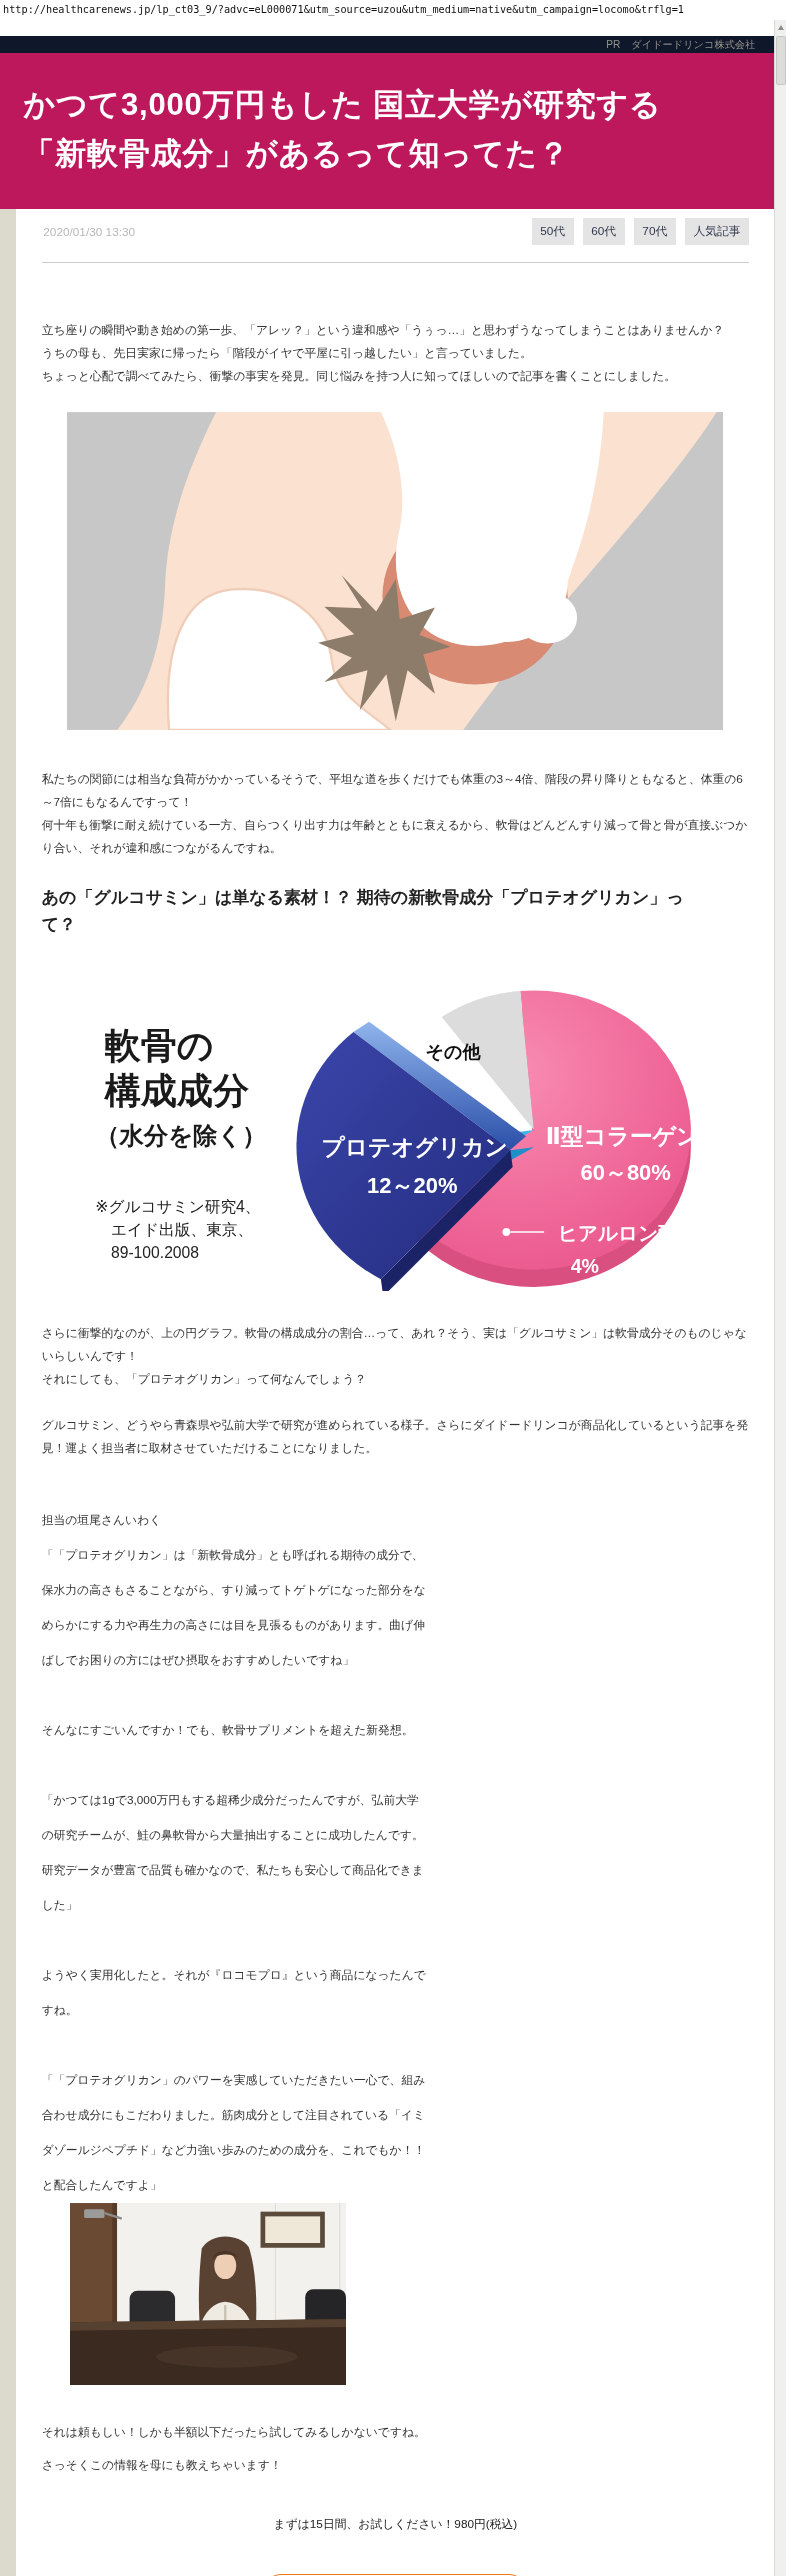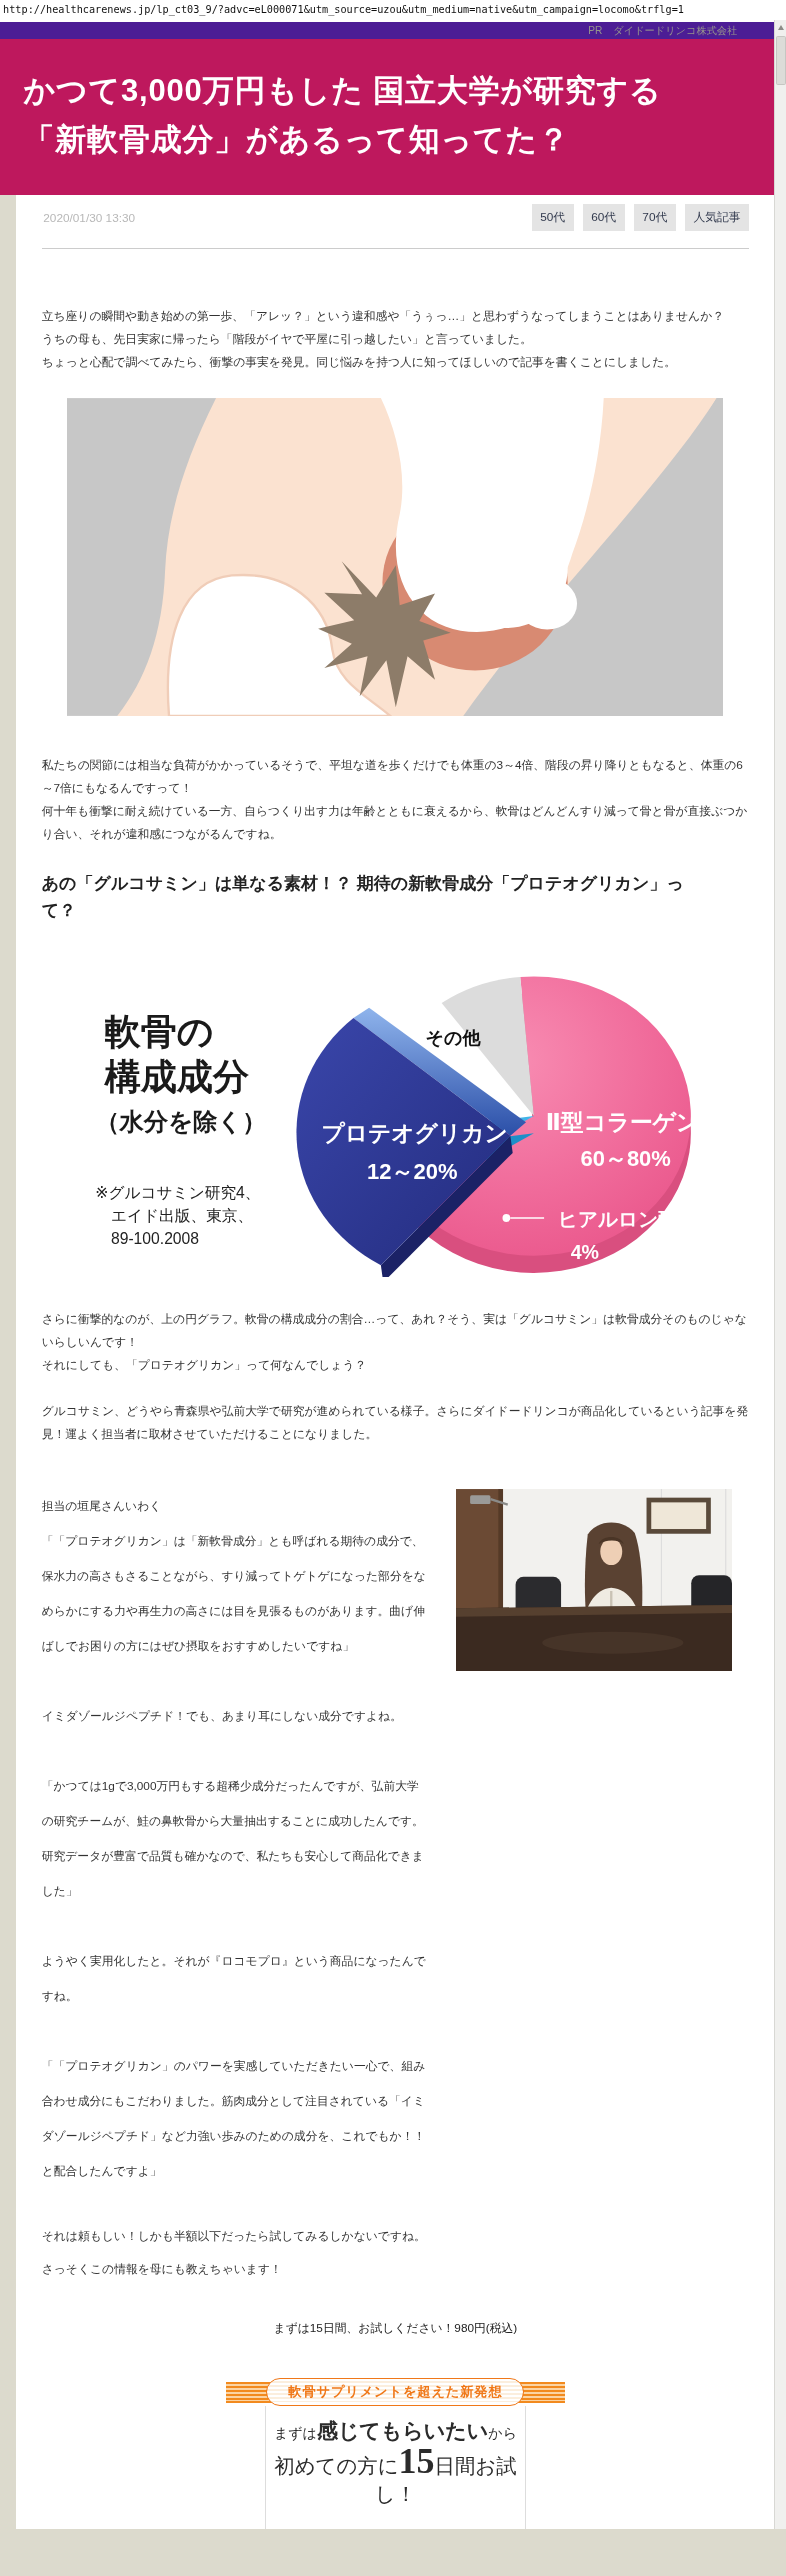--- a/index.html
+++ b/index.html
@@ -1,29 +1,29 @@
 <!DOCTYPE html>
 <html lang="ja" style="font-size:12.5px"><head>
 <meta charset="utf-8">
 <style>
   html,body{margin:0;padding:0;}
   body{width:787px;background:#dcdacd;font-family:"Liberation Sans","DejaVu Sans",sans-serif;color:#333;}
   .page{position:relative;width:787px;}
 
   
-  .urlbar{background:#fff;height:22px;line-height:19.6px;font-size:10.2px;color:#111;
+  .urlbar{background:#fff;height:36px;line-height:19.6px;font-size:10.2px;color:#111;
           font-family:"DejaVu Sans Mono","Liberation Mono",monospace;padding-left:3.1px;white-space:nowrap;overflow:hidden;}
   .scrollbar{position:absolute;top:19.6px;bottom:0;right:0;width:11.8px;background:#f0f0ee;border-left:0.8px solid #d8d8d4;z-index:50;}
   .scrollbar .up{width:0;height:0;border-left:3.9px solid transparent;border-right:3.9px solid transparent;
                  border-bottom:5.5px solid #8c8c88;margin:5.5px auto 0;}
   .scrollbar .thumb{width:8.6px;height:47px;background:#dcdcd8;border:0.8px solid #c6c6c2;border-radius:1.6px;margin:6.3px auto 0;}
 
   
-  .prbar{background:#4c1d95;height:17px;line-height:17px;font-size:10.2px;color:#96948c;
-         text-align:right;padding-right:38px;margin-right:11.8px;}
+  .prbar{background:#0f172a;height:17px;line-height:17px;font-size:10.2px;color:#96948c;
+         text-align:right;padding-right:20px;margin-right:11.8px;}
   .prbar .pr{margin-right:11px;}
 
   
   .hero{background:#be185d;margin-right:12px;padding:27px 55px 31px 23.5px;}
   .hero h1{margin:0;color:#fff;font-size:31px;line-height:49px;font-weight:bold;letter-spacing:0.8px;}
 
   
   .card{background:#fff;margin:0 11.8px 0 15.7px;min-height:2286px;padding:0 26px;box-sizing:border-box;}
   .meta{padding-top:9.4px;height:36px;}
   .date{float:left;font-size:11.8px;color:#b8b8b8;padding-left:1.6px;padding-top:6.3px;}
@@ -34,21 +34,21 @@
   p.body{font-size:11.8px;line-height:23px;margin:0;}
   .intro{margin-top:56px;}
   h2.sec{font-size:17px;font-weight:bold;color:#222;margin:45px 0 0;line-height:27px;}
   .figwrap{margin:23.5px auto 0;display:block;width:656px;}
   .p-after-fig{margin-top:38px;}
   h2.sec2{margin-top:24px;width:95%;}
   .pie-wrap{margin:35px auto 0;}
   .p-after-pie{margin-top:31px;}
 
   
-  .interview{display:flex;margin-top:43px;}
+  .interview{display:flex;margin-top:43px;flex-direction:column;}
   .iv-col{width:386px;flex:0 0 386px;}
   .iv-col p{font-size:11.8px;line-height:35px;margin:0;}
   .iv-col p.gap{margin-top:35px;}
   .iv-photo{margin-left:28px;}
   .closing{margin-top:31px;}
   .closing p{font-size:11.8px;line-height:33px;margin:0;}
 
   .trial{display:block;text-align:center;margin-top:35px;font-size:11.8px;color:#222;
          cursor:pointer;}
 
@@ -182,21 +182,21 @@
     <div class="p-after-pie">
       <p class="body">さらに衝撃的なのが、上の円グラフ。軟骨の構成成分の割合…って、あれ？そう、実は「グルコサミン」は軟骨成分そのものじゃないらしいんです！</p>
       <p class="body">それにしても、「プロテオグリカン」って何なんでしょう？</p>
       <p class="body" style="margin-top:23px;">グルコサミン、どうやら青森県や弘前大学で研究が進められている様子。さらにダイドードリンコが商品化しているという記事を発見！運よく担当者に取材させていただけることになりました。</p>
     </div>
 
     <div class="interview">
       <div class="iv-col">
         <p>担当の垣尾さんいわく</p>
         <p>「「プロテオグリカン」は「新軟骨成分」とも呼ばれる期待の成分で、保水力の高さもさることながら、すり減ってトゲトゲになった部分をなめらかにする力や再生力の高さには目を見張るものがあります。曲げ伸ばしでお困りの方にはぜひ摂取をおすすめしたいですね」</p>
-        <p class="gap">イミダゾールジペプチド！でも、あまり耳にしない成分ですよね。</p>
+        <p class="gap">そんなにすごいんですか！でも、軟骨サプリメントを超えた新発想。</p>
         <p class="gap">「かつては1gで3,000万円もする超稀少成分だったんですが、弘前大学の研究チームが、鮭の鼻軟骨から大量抽出することに成功したんです。研究データが豊富で品質も確かなので、私たちも安心して商品化できました」</p>
         <p class="gap">ようやく実用化したと。それが『ロコモプロ』という商品になったんですね。</p>
         <p class="gap">「「プロテオグリカン」のパワーを実感していただきたい一心で、組み合わせ成分にもこだわりました。筋肉成分として注目されている「イミダゾールジペプチド」など力強い歩みのための成分を、これでもか！！と配合したんですよ」</p>
       </div>
 
       <svg class="iv-photo" width="276" height="182" viewBox="0 0 352 232">
         <rect width="352" height="232" fill="#f2f1ee"></rect>
         <rect x="0" y="0" width="58" height="160" fill="#6b4a34"></rect>
         <rect x="54" y="0" width="6" height="160" fill="#553a27"></rect>
         <rect x="18" y="8" width="26" height="11" rx="2" fill="#9a9a98"></rect>

